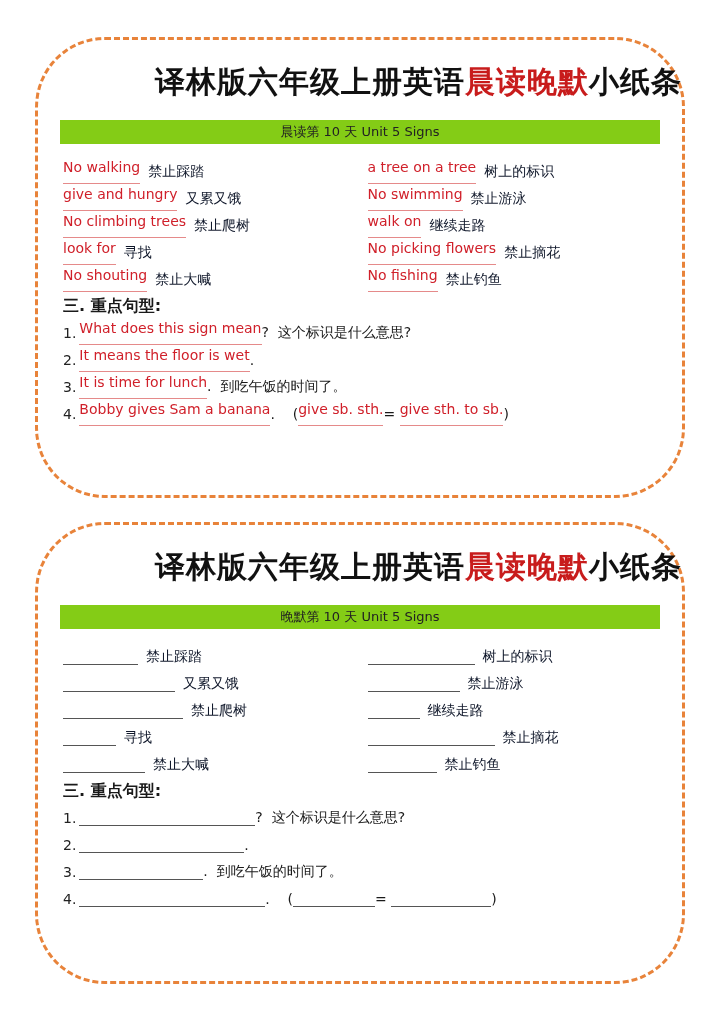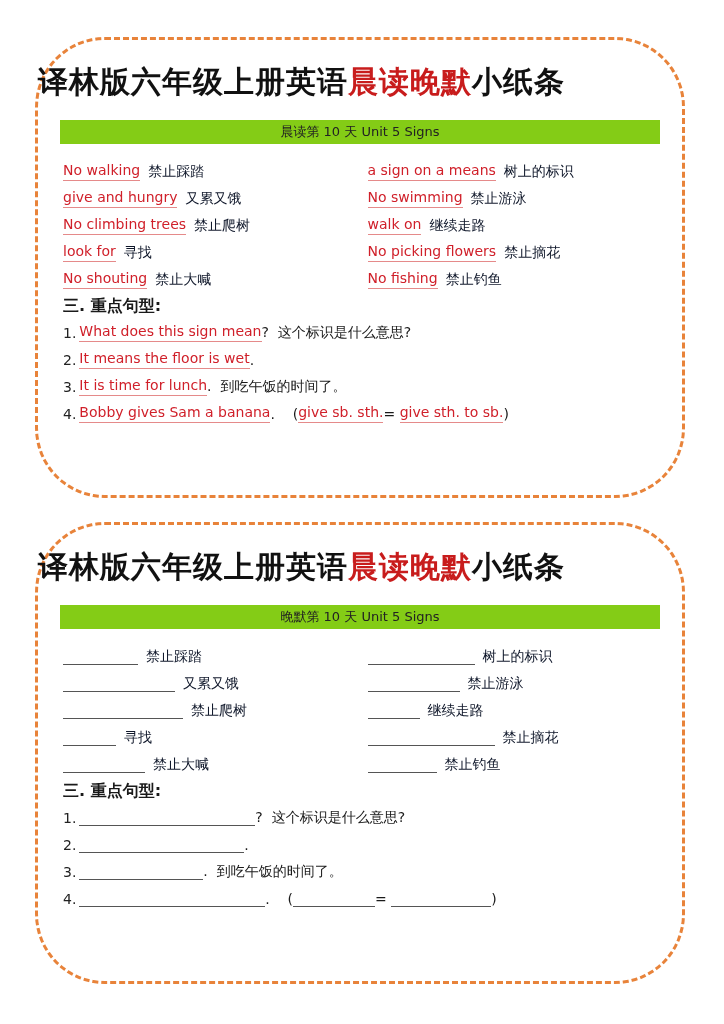--- a/index.html
+++ b/index.html
@@ -6,32 +6,32 @@
     body { width: 724px; height: 1024px; position: relative; font-family: "DejaVu Sans", "Liberation Sans", sans-serif; color: #1a1a1a; }
     .card {
       position: absolute; left: 35px; width: 650px;
       border: 3px dashed #e8833a; border-radius: 70px;
       box-sizing: border-box;
     }
     .card.top { top: 37px; height: 461px; }
     .card.bottom { top: 522px; height: 462px; }
     .title {
       position: absolute; left: 0; right: 0; top: 22px;
-      text-align: left; font-size: 30px; font-weight: bold; letter-spacing: 1px;
+      text-align: right; font-size: 30px; font-weight: bold; letter-spacing: 1px;
       color: #111;
     }
     .title .red { color: #c81c1c; }
     .band {
       position: absolute; left: 22px; right: 22px; top: 80px; height: 24px;
       background: #84cc16; text-align: center; font-size: 13px; line-height: 24px; color: #222;
     }
     .rows { position: absolute; left: 25px; right: 10px; top: 118px; }
     .row { display: flex; height: 27px; align-items: center; font-size: 14px; }
     .col { width: 313px; display: flex; align-items: center; }
-    .en { color: #d0202a; border-bottom: 1.5px solid #e58a8a; padding-bottom: 1px; line-height: 17px; }
+    .en { color: #d0202a; border-bottom: 1.5px solid #e58a8a; padding-bottom: 7px; line-height: 17px; }
     .zh { margin-left: 8px; color: #0f172a; }
     .blank { display: inline-block; border-bottom: 1px solid #555; height: 16px; }
     .heading { font-size: 16px; height: 26px; display: flex; align-items: center; font-weight: bold; }
     .sent { font-size: 14px; height: 27px; display: flex; align-items: center; white-space: pre; }
     .num { color: #222; margin-right: 3px; }
   </style>
 </head>
 <body>
 
 <div class="card top">
@@ -39,21 +39,21 @@
     <span>译林版六年级上册英语</span><span class="red">晨读晚默</span><span>小纸条</span>
   </div>
   <div class="band">晨读第 10 天  Unit 5 Signs</div>
   <div class="rows" id="m-rows">
       <div class="row">
         <div class="col">
           <span class="en">No walking</span>
           <span class="zh">禁止踩踏</span>
         </div>
         <div class="col">
-          <span class="en">a sign on a means</span>
+          <span class="en">a tree on a tree</span>
           <span class="zh">树上的标识</span>
         </div>
       </div>
       <div class="row">
         <div class="col">
           <span class="en">give and hungry</span>
           <span class="zh">又累又饿</span>
         </div>
         <div class="col">
           <span class="en">No swimming</span>

